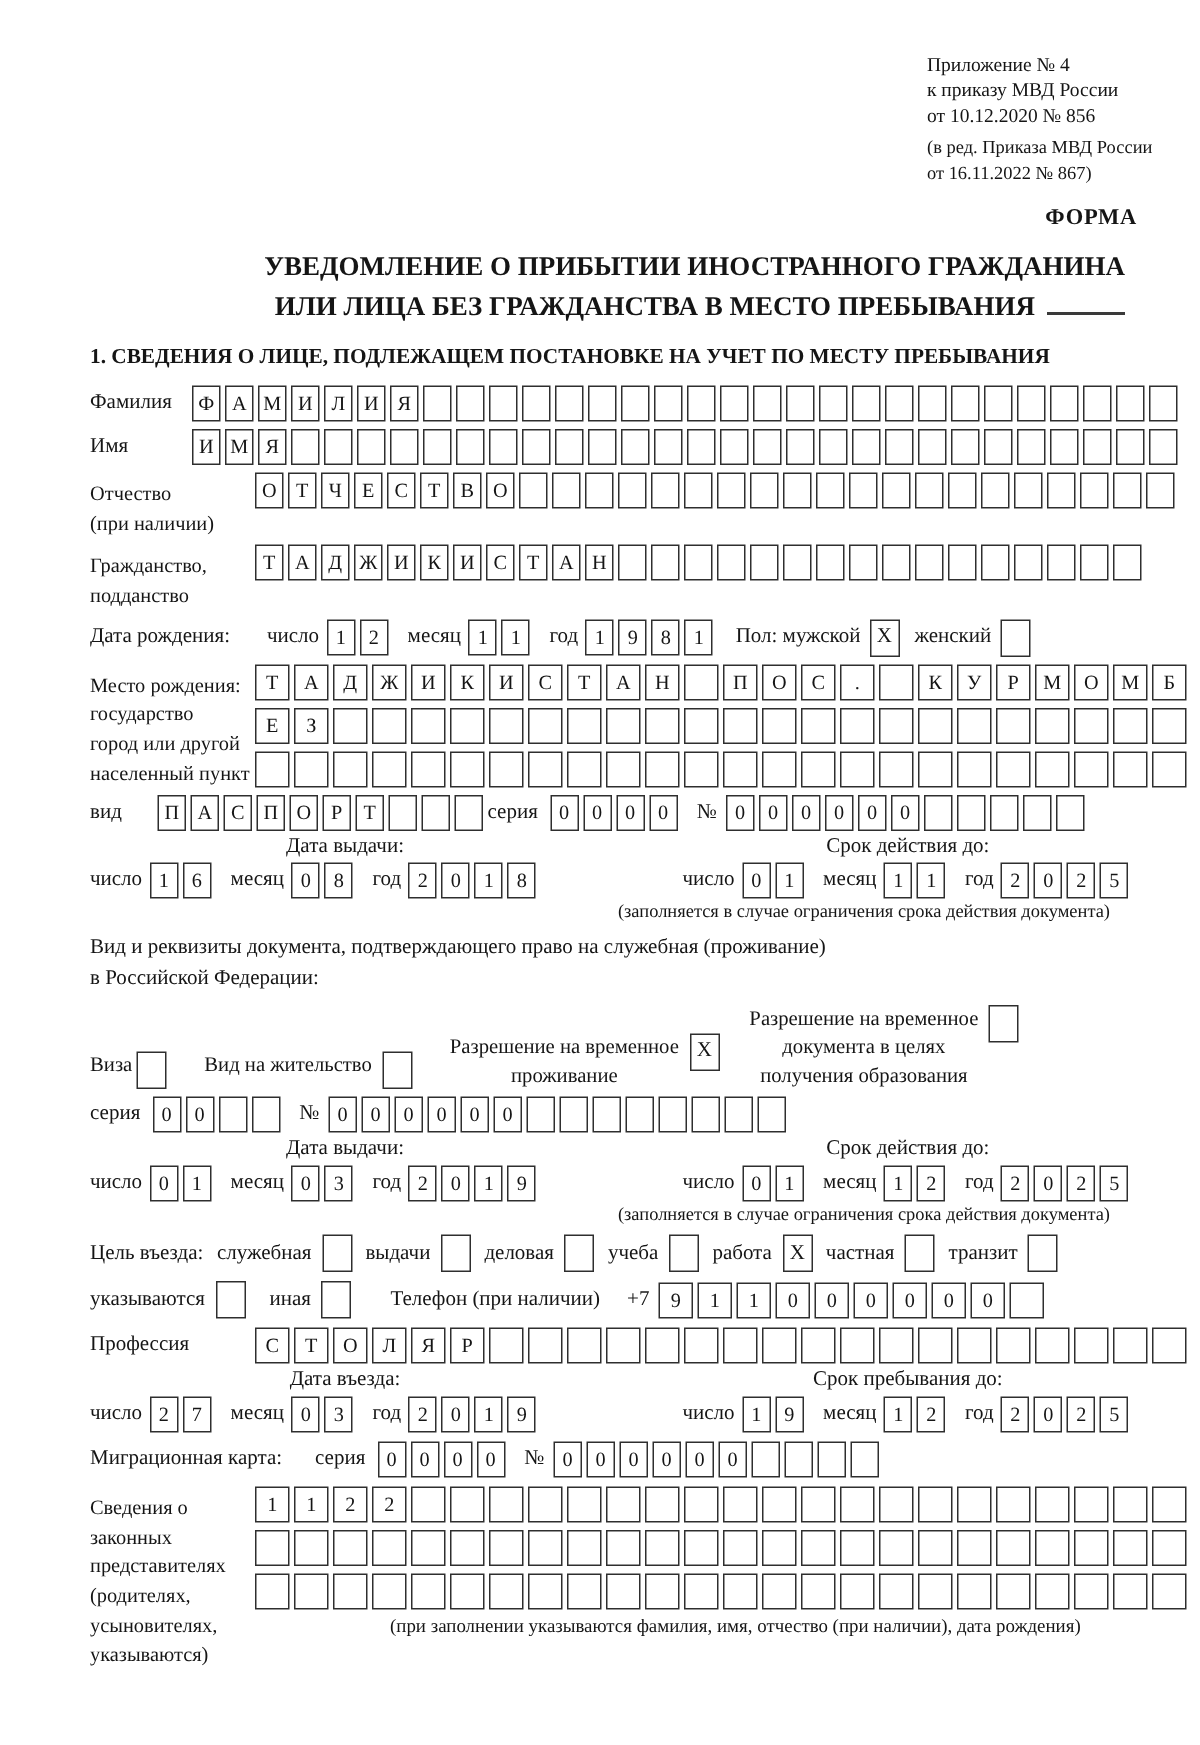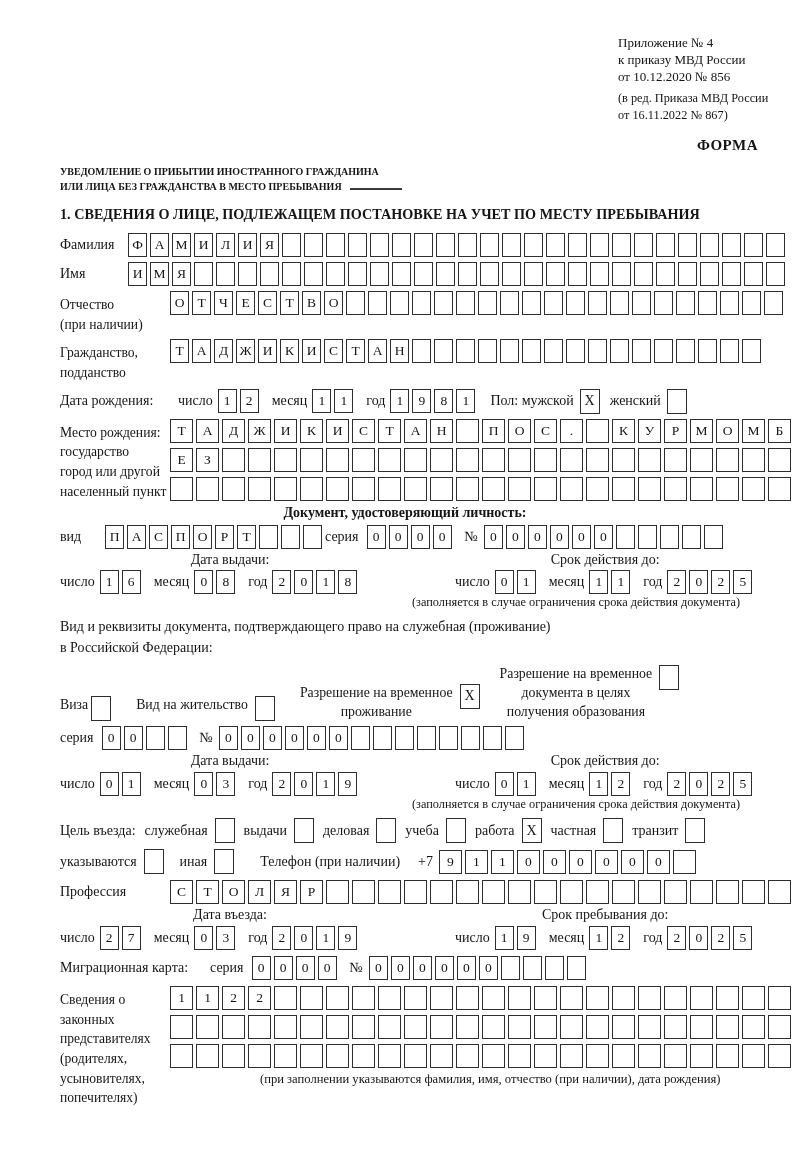--- a/index.html
+++ b/index.html
@@ -5,21 +5,21 @@
   html,body{margin:0;padding:0;background:#ffffff;}
   .page{
     width:800px;height:1163px;box-sizing:border-box;overflow:hidden;
     padding:34px 10px 16px 60px;background:#fff;color:#151515;
     font-family:"Liberation Serif","DejaVu Serif",serif;position:relative;
   }
   
   .hdr{margin-left:558px;font-size:13px;line-height:1.32;}
   .hdr-small{font-size:12.3px;margin-top:5px;line-height:1.32;}
   .forma{font-weight:700;text-align:right;padding-right:32px;font-size:15px;margin-top:14px;letter-spacing:.5px;}
-  .title{margin-top:10px;margin-right:40px;text-align:left;font-weight:700;font-size:10px;line-height:1.5;}
+  .title{margin-top:10px;margin-right:40px;text-align:right;font-weight:700;font-size:18px;line-height:1.5;}
   .blank{display:inline-block;width:52px;border-bottom:2.2px solid #3a3a3a;margin-left:8px;}
   .sec{margin-top:12px;font-weight:700;font-size:14.2px;}
   
   .frow{display:flex;align-items:flex-start;margin-top:5px;}
   .mt10{margin-top:10px;} .mt6{margin-top:6px;} .mt4{margin-top:4px;}
   .lbl{font-size:14px;flex:none;padding-top:4px;white-space:nowrap;}
   .lblcol{flex:none;font-size:13.6px;line-height:1.45;padding-top:4px;}
   .w68{width:68px;} .w110{width:110px;} .w105{width:105px;} .w45{width:45px;}
   .cells{display:flex;flex-wrap:nowrap;align-items:flex-start;}
   .cell{flex:none;width:19px;height:24px;box-sizing:border-box;border:1.6px solid #2e2e2e;margin-right:3px;
@@ -342,21 +342,20 @@
           <span class="cell"></span>
           <span class="cell"></span>
           <span class="cell"></span>
           <span class="cell"></span>
           <span class="cell"></span>
           <span class="cell"></span>
         </span>
     </span>
   </div>
 
-  <div class="center-bold">Документ, удостоверяющий личность:</div>
 
   <div class="frow mt4">
     <span class="lbl w45">вид</span>
     <span class="cells">
         <span class="cell">П</span>
         <span class="cell">А</span>
         <span class="cell">С</span>
         <span class="cell">П</span>
         <span class="cell">О</span>
         <span class="cell">Р</span>
@@ -700,21 +699,21 @@
       </span>
   </div>
 
   <div class="frow mt6">
     <span class="lblcol w105">
       <div>Сведения о</div>
       <div>законных</div>
       <div>представителях</div>
       <div>(родителях,</div>
       <div>усыновителях,</div>
-      <div>попечителях)</div>
+      <div>указываются)</div>
     </span>
     <span class="stack" style="margin-left:5px;">
       <span class="cells wide">
           <span class="cell">1</span>
           <span class="cell">1</span>
           <span class="cell">2</span>
           <span class="cell">2</span>
           <span class="cell"></span>
           <span class="cell"></span>
           <span class="cell"></span>

